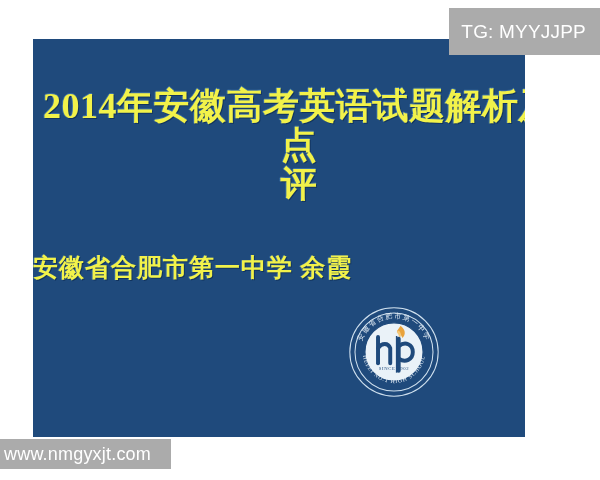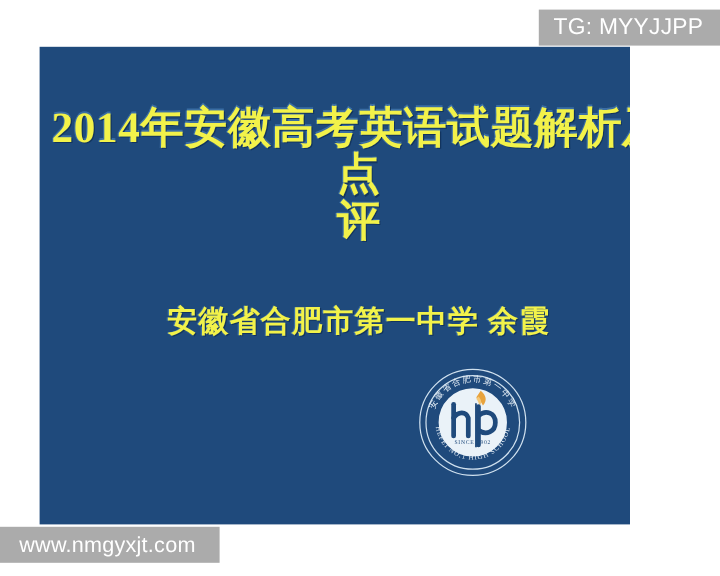--- a/index.html
+++ b/index.html
@@ -52,21 +52,21 @@
     font-family: "Liberation Serif", "DejaVu Serif", serif;
     font-weight: bold;
   }
 
   
   #subtitle-block {
     position: absolute;
     left: 0;
     top: 212px;
     width: 532px;
-    text-align: center;
+    text-align: left;
   }
   #subtitle-text {
     color: #F2F24A;
     font-family: "Liberation Serif", "DejaVu Serif", serif;
     font-weight: bold;
     font-size: 25px;
     letter-spacing: 1px;
     text-shadow:
       1px 1px 0 #12345e,
       -1px 0 0 #3a6da3;
@@ -88,30 +88,30 @@
     background: #ABABAB;
     color: #ffffff;
     font-family: "Liberation Sans", sans-serif;
     display: flex;
     align-items: center;
     white-space: nowrap;
   }
   #watermark-top {
     right: 0;
     top: 8px;
-    height: 30px;
+    height: 47px;
     padding: 0 14px 0 12px;
     font-size: 19px;
     letter-spacing: 0.2px;
   }
   #watermark-bottom {
     left: 0;
     top: 439px;
     height: 30px;
-    padding: 0 20px 0 16px;
+    padding: 0 20px 0 4px;
     font-size: 18px;
     letter-spacing: 0.2px;
   }
 </style>
 </head>
 <body>
 
 <div id="slide">
 
   <div id="title-block">

